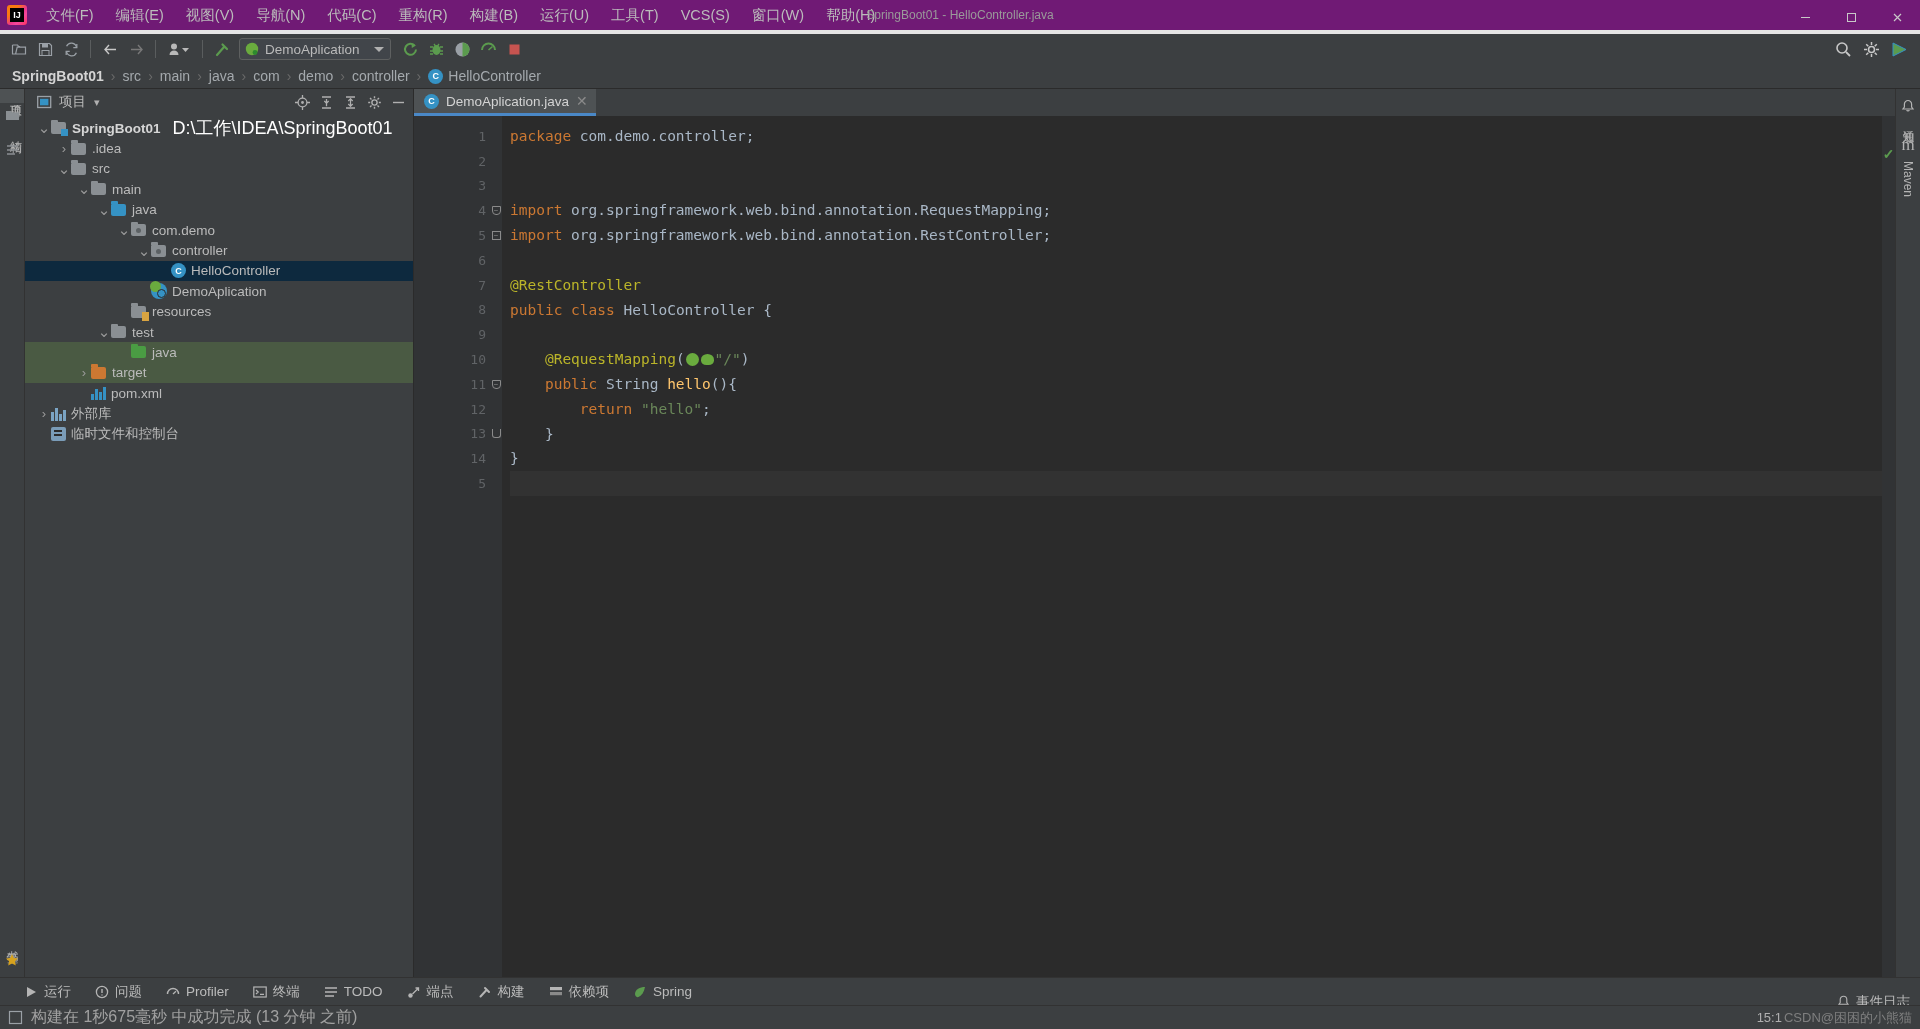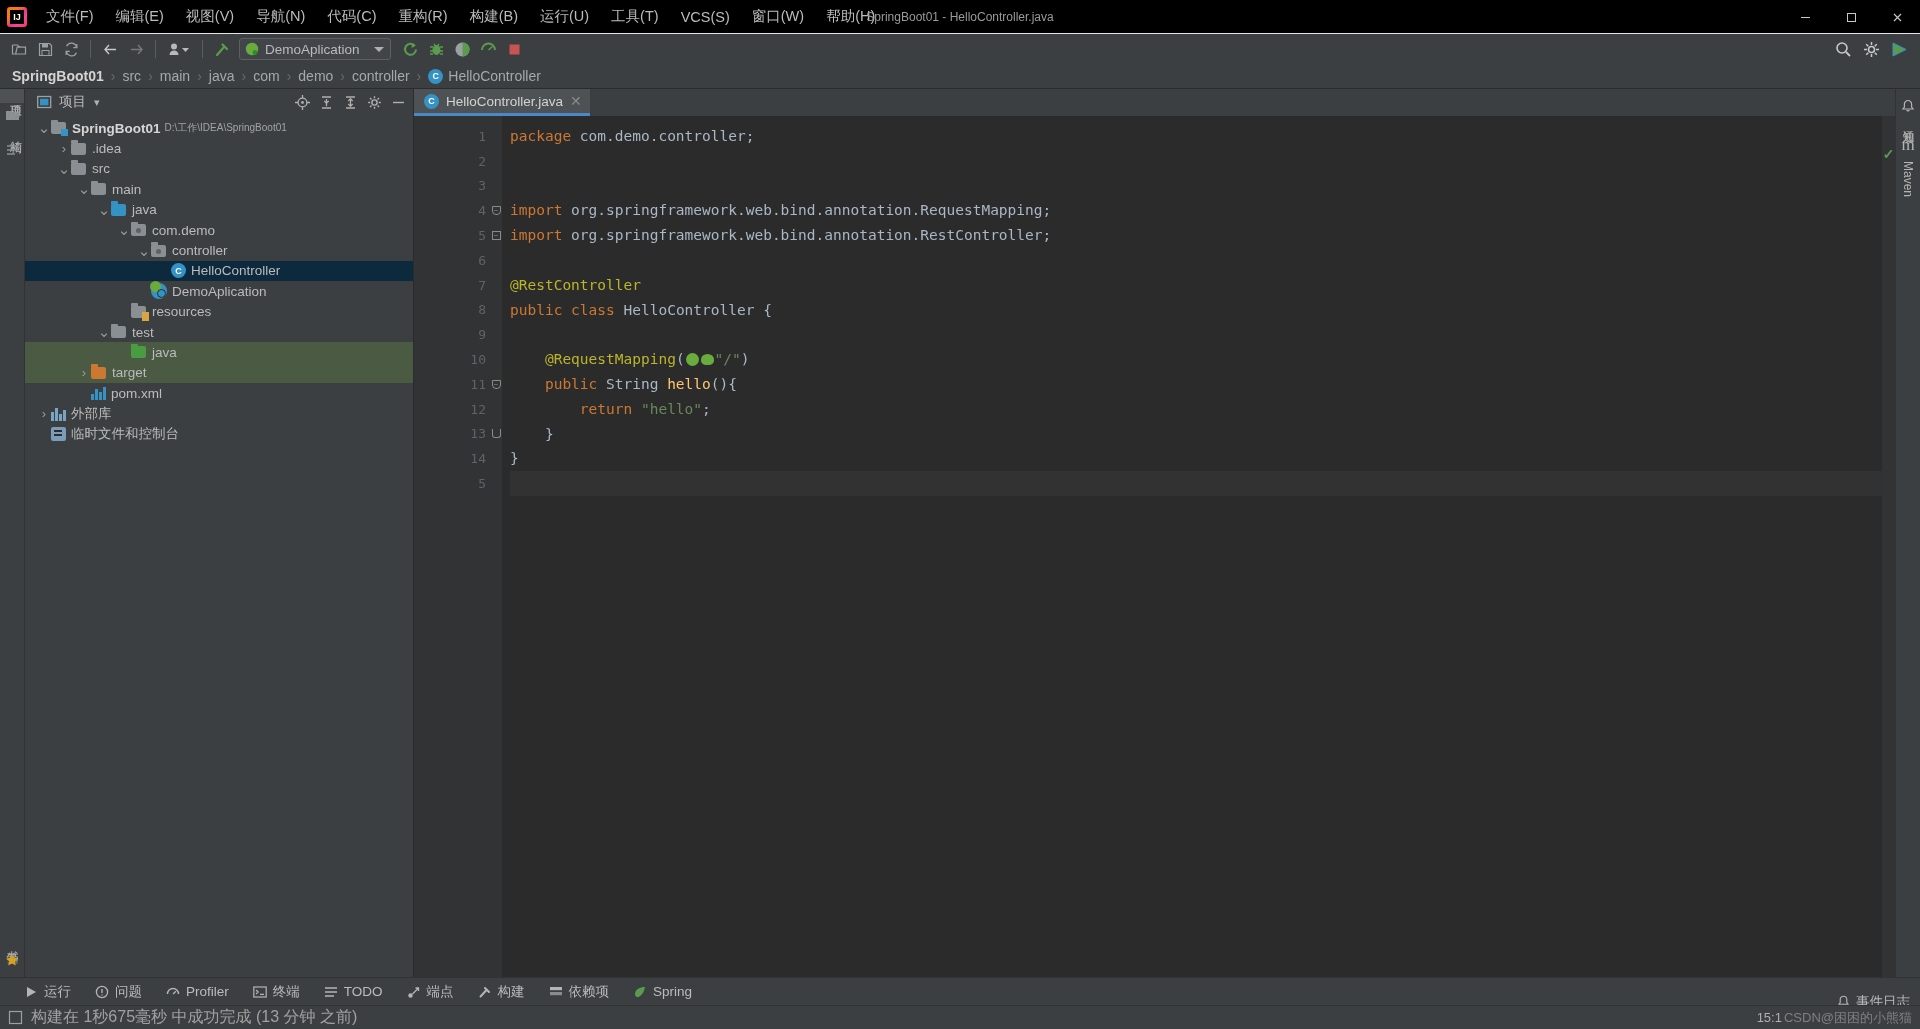--- a/index.html
+++ b/index.html
@@ -7,22 +7,22 @@
     width: 1920px; height: 1029px;
     background: #3c3f41;
     font-family: "Liberation Sans", sans-serif;
     overflow: hidden;
     -webkit-font-smoothing: antialiased;
   }
   .app { position: relative; width: 1920px; height: 1029px; display: flex; flex-direction: column; }
 
   
   .titlebar {
-    height: 34px; background: #000000; display: flex; align-items: center;
-    position: relative; flex: none; border-bottom: 1px solid #e5e5e5;
+    height: 34px; background: #701a75; display: flex; align-items: center;
+    position: relative; flex: none; border-bottom: 4px solid #e5e5e5;
   }
   .ij-logo {
     width: 20px; height: 20px; margin: 0 8px 0 7px; flex: none; position: relative;
     border-radius: 3px; overflow: hidden;
     background: linear-gradient(135deg,#f97a12 0%,#f97a12 30%,#ed358c 55%,#f5479c 70%,#fe315d 100%);
   }
   .ij-logo::after {
     content: "IJ"; position: absolute; left: 3px; top: 3px;
     width: 14px; height: 14px; background: #000; color: #fff;
     font-size: 9px; font-weight: bold; line-height: 14px; text-align: center;
@@ -110,21 +110,21 @@
     white-space: nowrap; padding-right: 4px;
   }
   .trow.sel { background: #0d293e; }
   .trow.green { background: #4a5a43; }
   .twist {
     width: 14px; text-align: center; color: #9a9a9a; font-size: 10px; flex: none;
     display: flex; align-items: center; justify-content: center;
   }
   .tlabel { margin-left: 5px; }
   .tlabel.bold { font-weight: bold; color: #d6d6d6; }
-  .tpath { color: #a3a3a3; margin-left: 4px; font-size: 10px; }
+  .tpath { color: #ffffff; margin-left: 12px; font-size: 18px; }
 
   
   .fico { width: 16px; height: 16px; flex: none; position: relative; }
   .folder { width: 15px; height: 12px; background: #8a8f93; border-radius: 1px 2px 2px 2px; position: absolute; top: 2px; left: 0; }
   .folder::before {
     content: ""; position: absolute; top: -2.5px; left: 0; width: 6.5px; height: 3px;
     background: #8a8f93; border-radius: 1px 1px 0 0;
   }
   .folder.blue { background: #3592c4; } .folder.blue::before { background: #3592c4; }
   .folder.green { background: #4a9c43; } .folder.green::before { background: #4a9c43; }
@@ -589,21 +589,21 @@
             <span class="scratch-ico"></span>
             <span class="tlabel">临时文件和控制台</span>
           </div>
         </div>
     </div>
 
     <div class="editor-col">
       <div class="tabbar">
         <div class="etab">
           <span class="cls-ico">C</span>
-          <span class="etab-label">HelloController.java</span>
+          <span class="etab-label">DemoAplication.java</span>
           <span class="etab-close">✕</span>
         </div>
       </div>
       <div class="code-area">
         <div class="gutter" id="gutter">
             <div class="gline">1</div>
             <div class="gline">2</div>
             <div class="gline">3</div>
             <div class="gline">4</div>
             <div class="gline">5</div>

